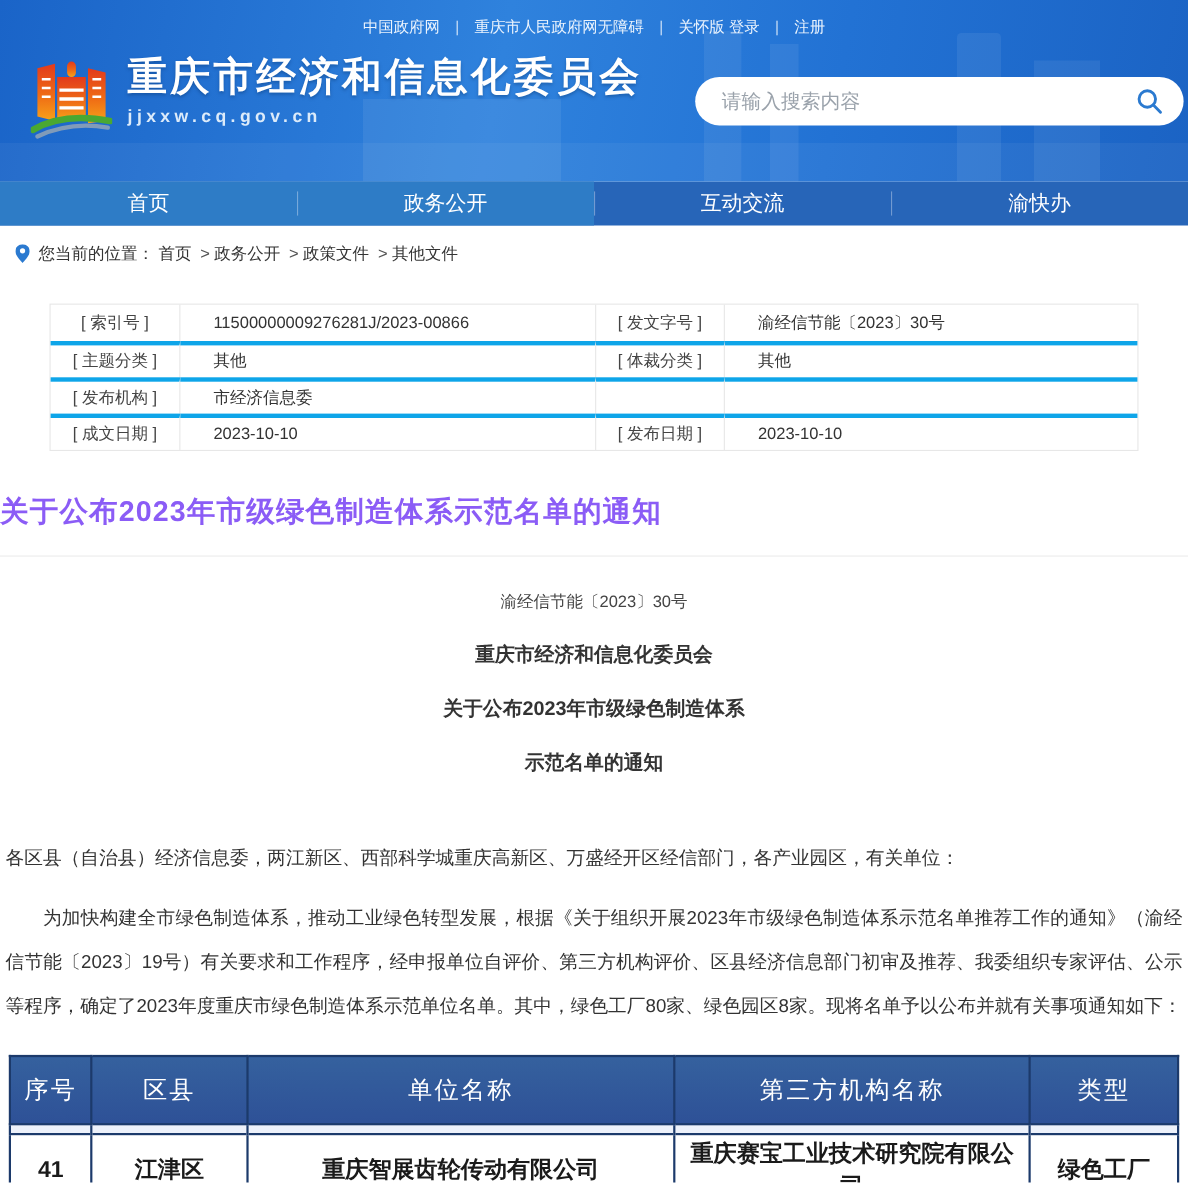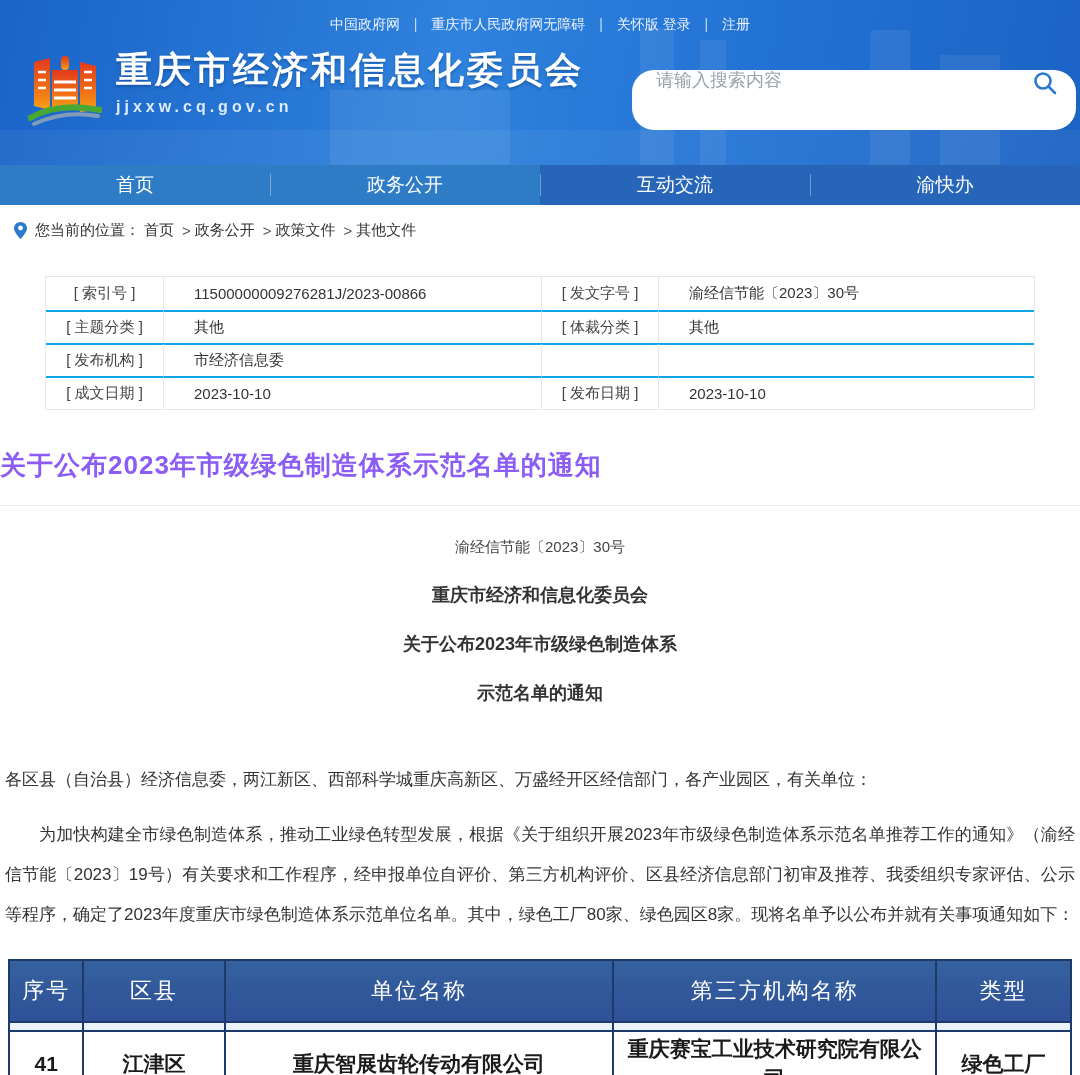--- a/index.html
+++ b/index.html
@@ -20,22 +20,22 @@
   .topbar { position:relative; z-index:3; display:flex; justify-content:center;
     padding:16px 22px 0 22px; color:#eaf3fd; font-size:14px; }
   .topbar a { color:#eaf3fd; text-decoration:none; }
   .topbar .sep { margin:0 10px; opacity:.8; }
   .brand-row { position:relative; z-index:3; display:flex; align-items:flex-start; margin:14px 0 0 28px; }
   .logo { width:74px; height:80px; flex:0 0 auto; }
   .brand-text { margin-left:14px; color:#fff; }
   .site-name { font-size:36px; font-weight:bold; letter-spacing:3px;
     text-shadow:0 2px 3px rgba(0,40,90,.35); line-height:44px; }
   .site-url { margin-top:6px; font-size:16px; letter-spacing:4px; color:#dcebfa; font-weight:bold; }
-  .search { position:absolute; z-index:4; right:4px; top:70px; width:444px; height:60px;
-    background:#fff; border-radius:22px; display:flex; align-items:flex-start; padding:0 18px 0 24px; }
+  .search { position:absolute; z-index:4; right:4px; top:70px; width:444px; height:44px;
+    background:#fff; border-radius:22px; display:flex; align-items:center; padding:0 18px 0 24px; }
   .search input { flex:1; border:none; outline:none; font-size:18px; color:#333; background:transparent;
     font-family:inherit; }
   .search input::placeholder { color:#9aa2ab; }
   .search-btn { width:26px; height:26px; flex:0 0 auto; cursor:pointer; }
 
   
   .nav { display:flex; height:40px; background:#2765b8; }
   .nav-half-light { background:#2e7cc6; }
   .nav-item { width:270px; display:flex; align-items:center; justify-content:center;
     color:#fff; font-size:19px; cursor:pointer; position:relative; }
@@ -45,21 +45,21 @@
   
   .crumb { display:flex; align-items:center; padding:16px 0 10px 14px; font-size:15px; color:#333; }
   .crumb .pin { width:13px; height:17px; margin-right:8px; }
   .crumb span { margin-right:4px; }
   .crumb .c-sep { color:#555; margin:0 4px; }
   .crumb .c-item { cursor:pointer; }
 
   
   .meta { margin:26px 45px 0 45px; border:1px solid #e7e7e7; display:grid;
     grid-template-columns:118px 377px 118px 1fr; }
-  .meta > div { border-top:2px solid #0ea5e9; min-height:33px; display:flex; align-items:center;
+  .meta > div { border-top:4px solid #0ea5e9; min-height:33px; display:flex; align-items:center;
     font-size:15px; }
   .meta > div:nth-child(-n+4) { border-top:none; }
   .m-label { justify-content:center; color:#444; border-right:1px solid #e7e7e7; }
   .m-label.m-r { border-left:1px solid #e7e7e7; }
   .m-value { padding-left:30px; color:#333; }
 
   
   .doc-title { margin-top:38px; text-align:left; font-size:26px; color:#8b5cf6; font-weight:600;
     letter-spacing:1px; }
   .title-rule { margin-top:22px; border-bottom:1px solid #ececec; }

